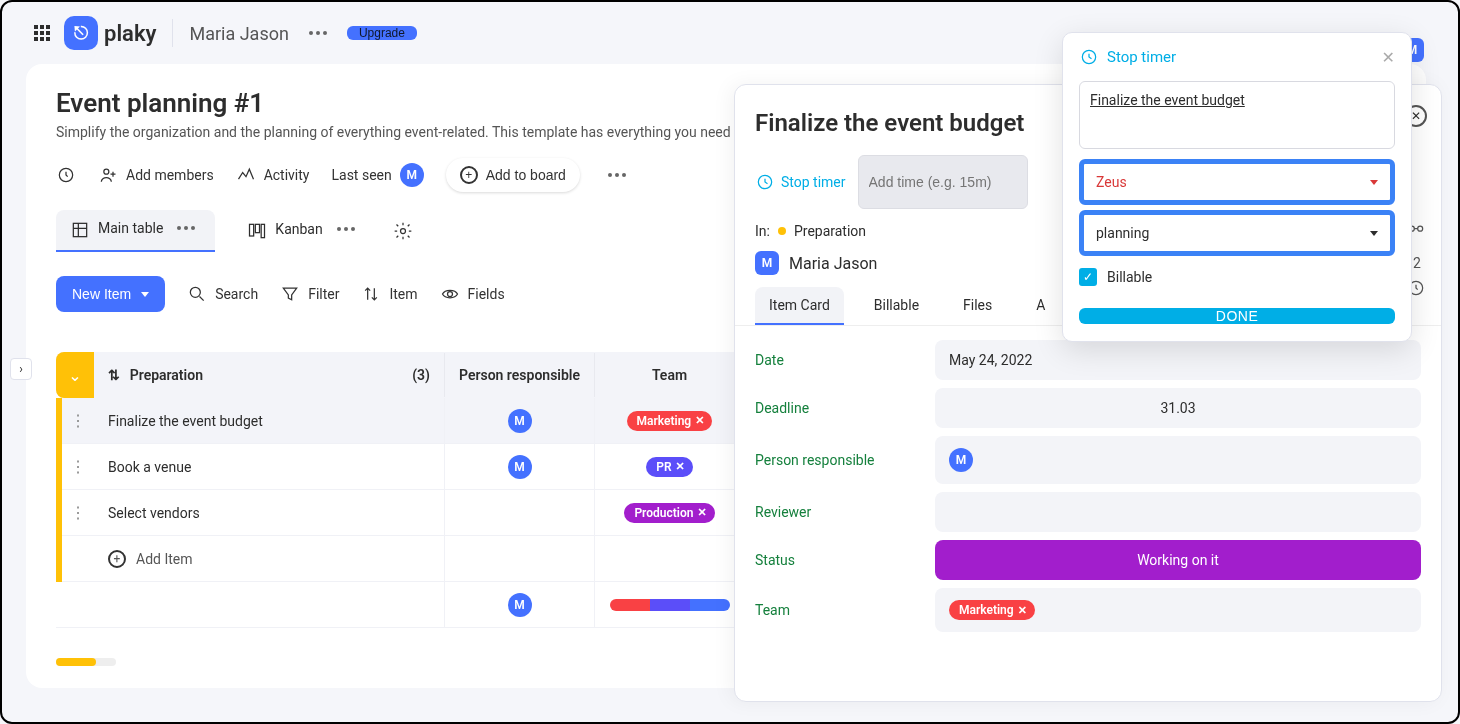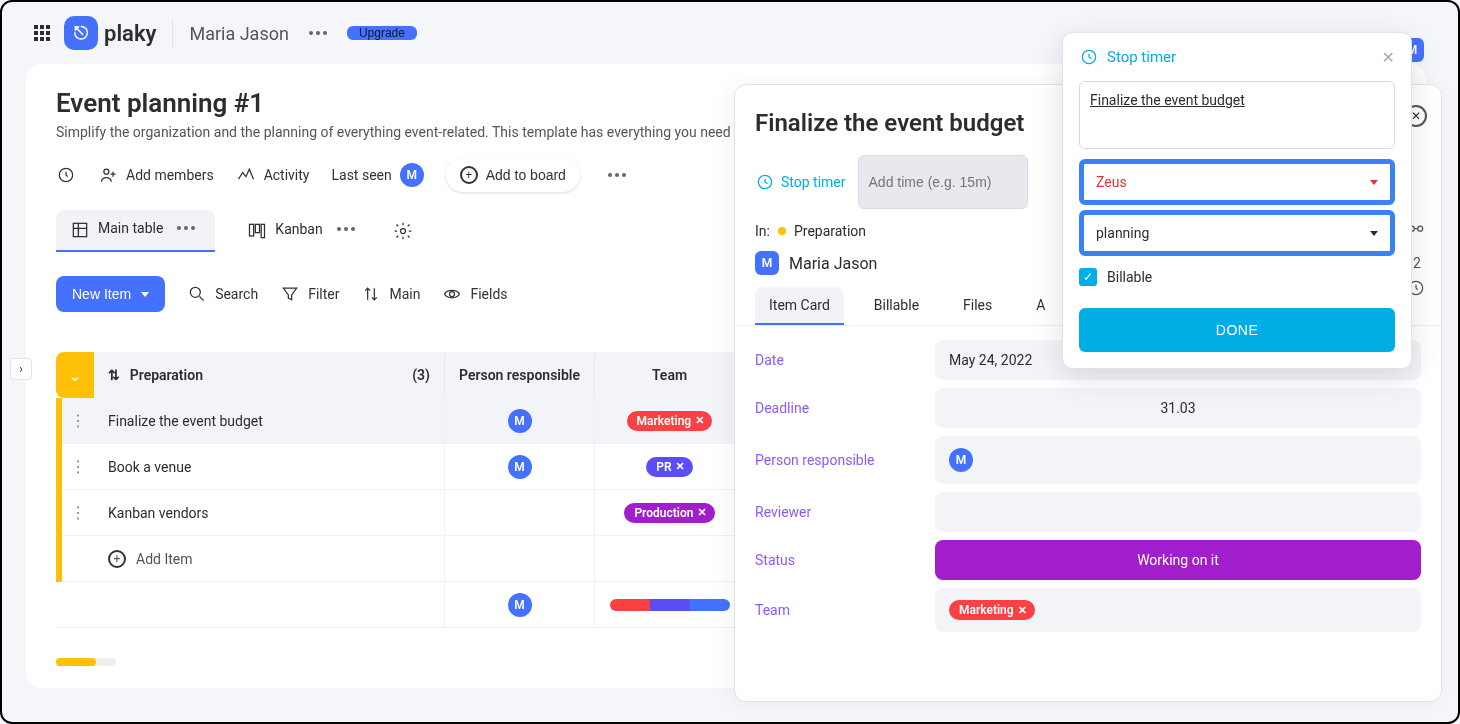--- a/index.html
+++ b/index.html
@@ -58,35 +58,35 @@
 .add-time { background: #e8e9ee; border: 1px solid #dcdde3; padding: 18px 10px; border-radius: 6px; font-size: 14px; color: #555; width: 170px; }
 .panel-meta { padding: 6px 20px; font-size: 14px; display: flex; align-items: center; gap: 8px; }
 .dot-y { width: 8px; height: 8px; background: #ffc107; border-radius: 50%; }
 .panel-user { padding: 6px 20px 12px; display: flex; align-items: center; gap: 10px; font-size: 16px; }
 .clock-icon { width: 16px; height: 16px; border: 1.5px solid #555; border-radius: 50%; position: relative; }
 .panel-tabs { display: flex; gap: 16px; padding: 0 20px; border-bottom: 1px solid #eee; }
 .ptab { padding: 10px 14px; font-size: 14px; border-radius: 8px 8px 0 0; cursor: pointer; }
 .ptab.active { background: #f2f3f7; border-bottom: 2px solid #4471ff; }
 .card-body { padding: 14px 20px; }
 .field-row { display: flex; align-items: center; margin-bottom: 8px; gap: 20px; }
-.field-label { width: 160px; font-size: 14px; color: #8b5cf6; }
+.field-label { width: 160px; font-size: 14px; color: #15803d; }
 .field-val { flex: 1; background: #f3f4f8; border-radius: 8px; padding: 12px 14px; font-size: 14px; min-height: 40px; display: flex; align-items: center; }
 .field-val.center { justify-content: center; }
 .status-pill { background: #a21ecc; color: #fff; justify-content: center; }
 
 
 .popup { position: absolute; top: 30px; left: 1060px; width: 350px; background: #fff; border: 1px solid #e0e2ec; border-radius: 10px; box-shadow: 0 8px 30px rgba(0,0,0,0.12); padding: 0 0 16px; }
 .popup-head { display: flex; align-items: center; gap: 8px; padding: 14px 16px 10px; color: #00aee6; font-size: 15px; }
 .popup-close { margin-left: auto; color: #aaa; font-size: 16px; cursor: pointer; }
 .popup-input { margin: 4px 16px 10px; border: 1px solid #d8d9e0; border-radius: 6px; padding: 10px 10px 40px; font-size: 14px; }
 .popup-select { margin: 5px 16px; border: 5px solid #3b82f6; border-radius: 6px; padding: 10px 12px; font-size: 14px; display: flex; justify-content: space-between; align-items: center; }
 .popup-select.red { color: #d93838; }
 .popup-check { margin: 12px 16px; display: flex; align-items: center; gap: 10px; font-size: 14px; }
 .chk { width: 18px; height: 18px; background: #00aee6; border-radius: 3px; color: #fff; display: flex; align-items: center; justify-content: center; font-size: 12px; }
-.popup-done { margin: 10px 16px 0; background: #00aee6; color: #fff; border: none; width: calc(100% - 32px); padding: 14px; border-radius: 6px; font-size: 14px; letter-spacing: 0.5px; }
+.popup-done { margin: 10px 16px 0; background: #00aee6; color: #fff; border: none; width: calc(100% - 32px); border-radius: 6px; font-size: 14px; letter-spacing: 0.5px; }
 .top-avatar { position: absolute; top: 36px; right: 34px; }
 .side-icons { position: absolute; top: 220px; right: 32px; display: flex; flex-direction: column; gap: 32px; color: #555; }
 .svg-ic { width: 20px; height: 20px; stroke: currentColor; fill: none; stroke-width: 1.5; }
 </style>
 </head>
 <body>
 
 <div class="topbar">
   <div class="grid-icon">
       <span></span>
@@ -202,21 +202,21 @@
     <div class="tb-item">
         <svg class="svg-ic" viewBox="0 0 24 24">
           <path d="M4 5h16l-6 8v6l-4-2v-4z"></path>
         </svg>
         <span>Filter</span>
       </div>
     <div class="tb-item">
         <svg class="svg-ic" viewBox="0 0 24 24">
           <path d="M8 5v14M5 8l3-3 3 3M16 19V5M13 16l3 3 3-3"></path>
         </svg>
-        <span>Main</span>
+        <span>Item</span>
       </div>
     <div class="tb-item">
         <svg class="svg-ic" viewBox="0 0 24 24">
           <circle cx="12" cy="12" r="3"></circle>
           <path d="M3 12c3-6 15-6 18 0-3 6-15 6-18 0z"></path>
         </svg>
         <span>Fields</span>
       </div>
   </div>
 
@@ -259,21 +259,21 @@
       <div class="cell">
           <span class="pill" style="background:#5b4ef9;">
             <span>PR</span>
             <span class="pill-x">✕</span>
           </span>
         </div>
     </div>
     <div class="row">
       <div class="row-stripe"></div>
       <div class="row-handle">⋮</div>
-      <div class="row-name">Kanban vendors</div>
+      <div class="row-name">Select vendors</div>
       <div class="cell"></div>
       <div class="cell">
           <span class="pill" style="background:#a21ecc;text-align:right;">
             <span>Production</span>
             <span class="pill-x">✕</span>
           </span>
         </div>
     </div>
     <div class="row add-item-row">
       <div class="row-stripe"></div>

